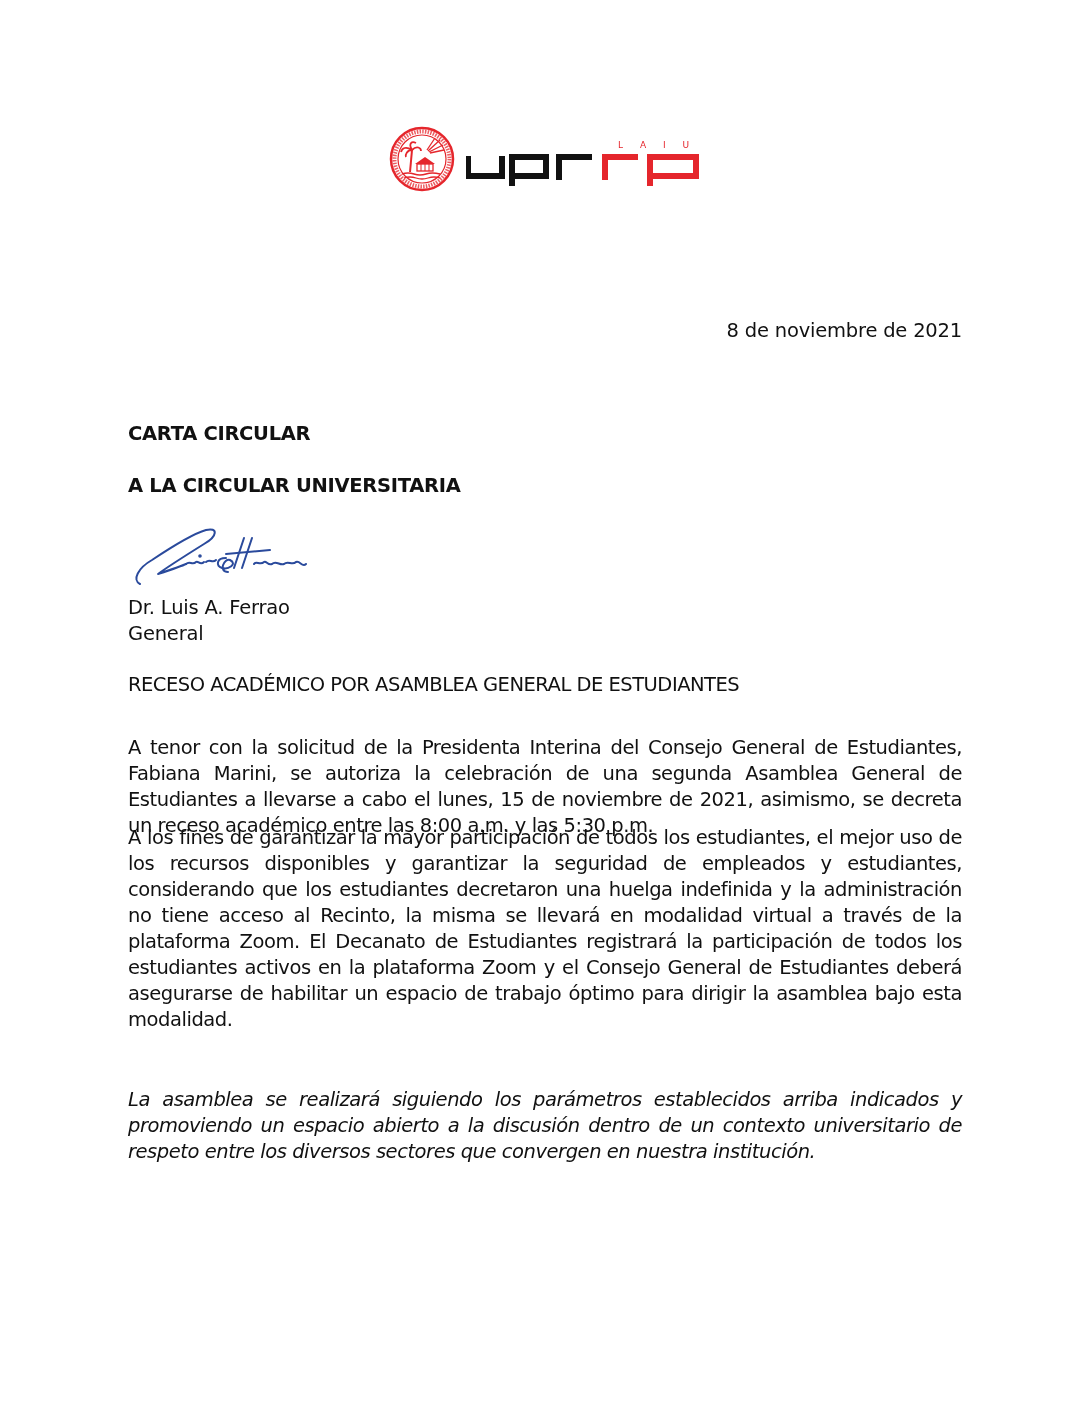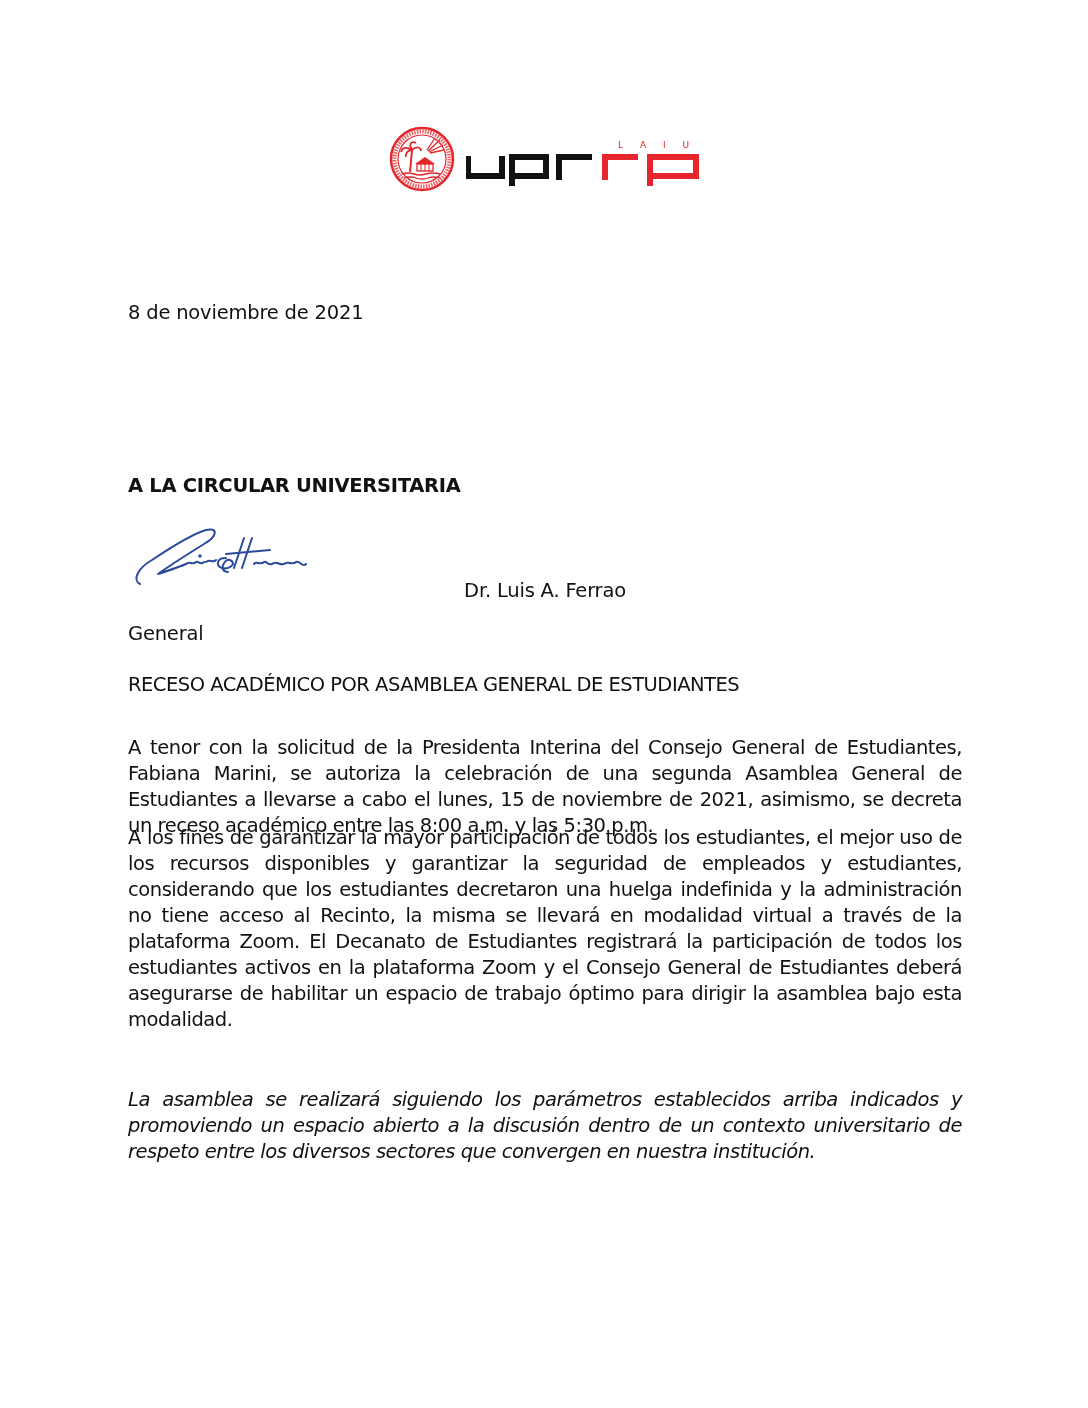--- a/index.html
+++ b/index.html
@@ -41,36 +41,36 @@
       height: 50px;
     }
     .text-block {
       position: absolute;
       left: 128px;
       width: 834px;
       font-size: 19.5px;
       line-height: 26px;
       letter-spacing: -0.2px;
     }
-    .date { top: 300px; }
+    .date { top: 318px; text-align: right; }
     .heading {
       font-weight: bold;
       font-size: 19.5px;
       letter-spacing: -0.3px;
     }
     .carta { top: 421px; }
     .comunidad { top: 473px; }
     .signature {
       position: absolute;
       left: 130px;
       top: 524px;
       width: 196px;
       height: 66px;
     }
-    .signer-name { top: 578px; text-align: center; }
+    .signer-name { top: 595px; }
     .signer-title { top: 621px; }
     .subject {
       top: 672px;
       font-weight: normal;
       letter-spacing: -0.5px;
       font-size: 19.5px;
     }
     .para {
       text-align: justify;
       text-align-last: left;
@@ -126,20 +126,21 @@
       <path d="M93 44 L93 21 L126 21" stroke="#111111" stroke-width="6" fill="none"></path>
 
       <path d="M139 44 L139 21 L172 21" stroke="#e5262c" stroke-width="6" fill="none"></path>
 
       <path d="M184 50 L184 21 L230 21 L230 40 L187 40" stroke="#e5262c" stroke-width="6" fill="none"></path>
     </svg>
   </div>
 
   <div class="text-block date">8 de noviembre de 2021</div>
 
+  <div class="text-block heading carta">CARTA CIRCULAR</div>
 
   <div class="text-block heading comunidad">A LA CIRCULAR UNIVERSITARIA</div>
 
   <svg class="signature" viewBox="0 0 196 66" xmlns="http://www.w3.org/2000/svg">
     <g fill="none" stroke="#2a4a9c" stroke-width="2" stroke-linecap="round" stroke-linejoin="round">
       <path d="M10 60 C2 56 8 44 22 36 C40 24 62 10 76 6 C88 3 88 12 74 20 C58 30 36 44 28 50 C40 46 52 42 56 40"></path>
       <path d="M56 40 C60 36 62 42 66 38 C68 36 70 42 74 38"></path>
       <circle cx="70" cy="32" r="0.8" fill="#2a4a9c"></circle>
       <path d="M76 38 C80 34 82 40 86 36"></path>
       <path d="M96 34 C86 34 86 42 92 44 C98 46 108 40 100 36 C94 34 88 48 98 48"></path>

